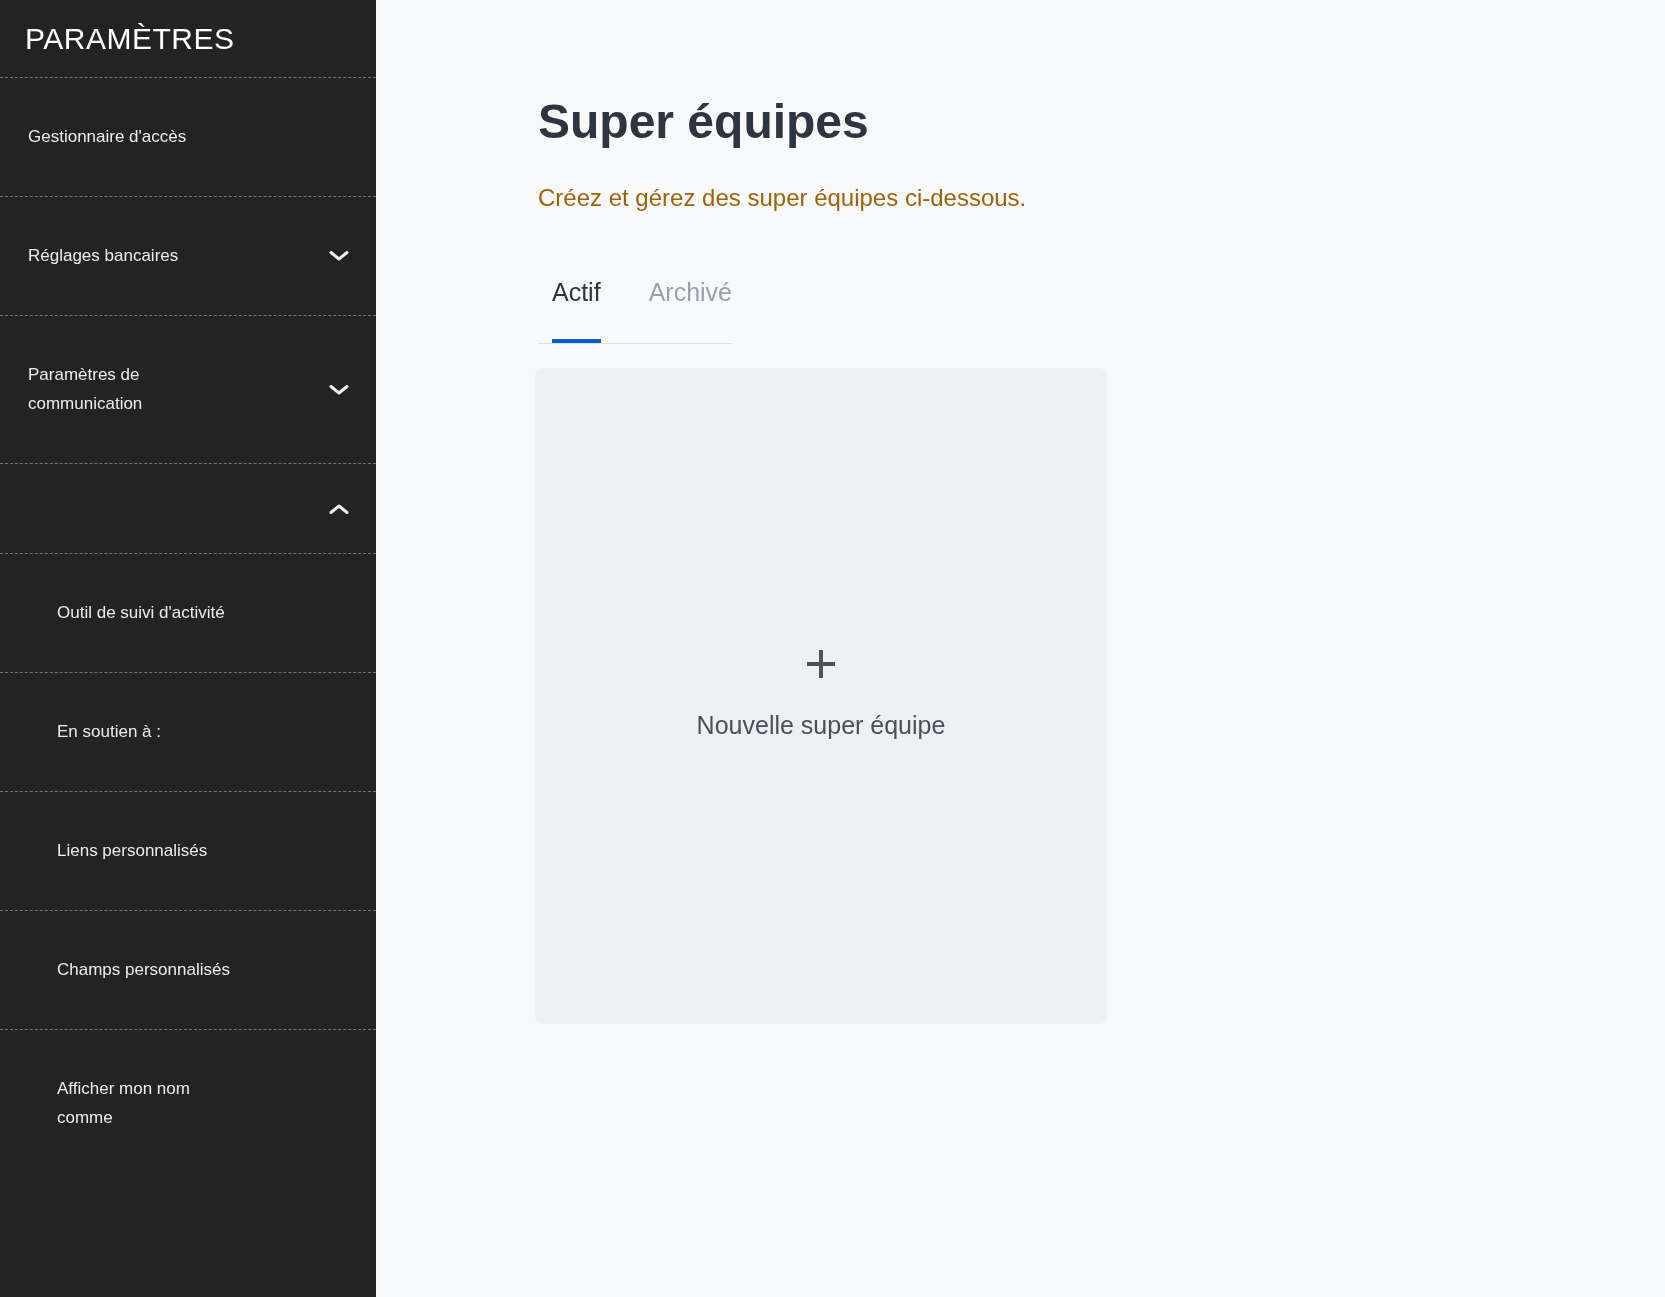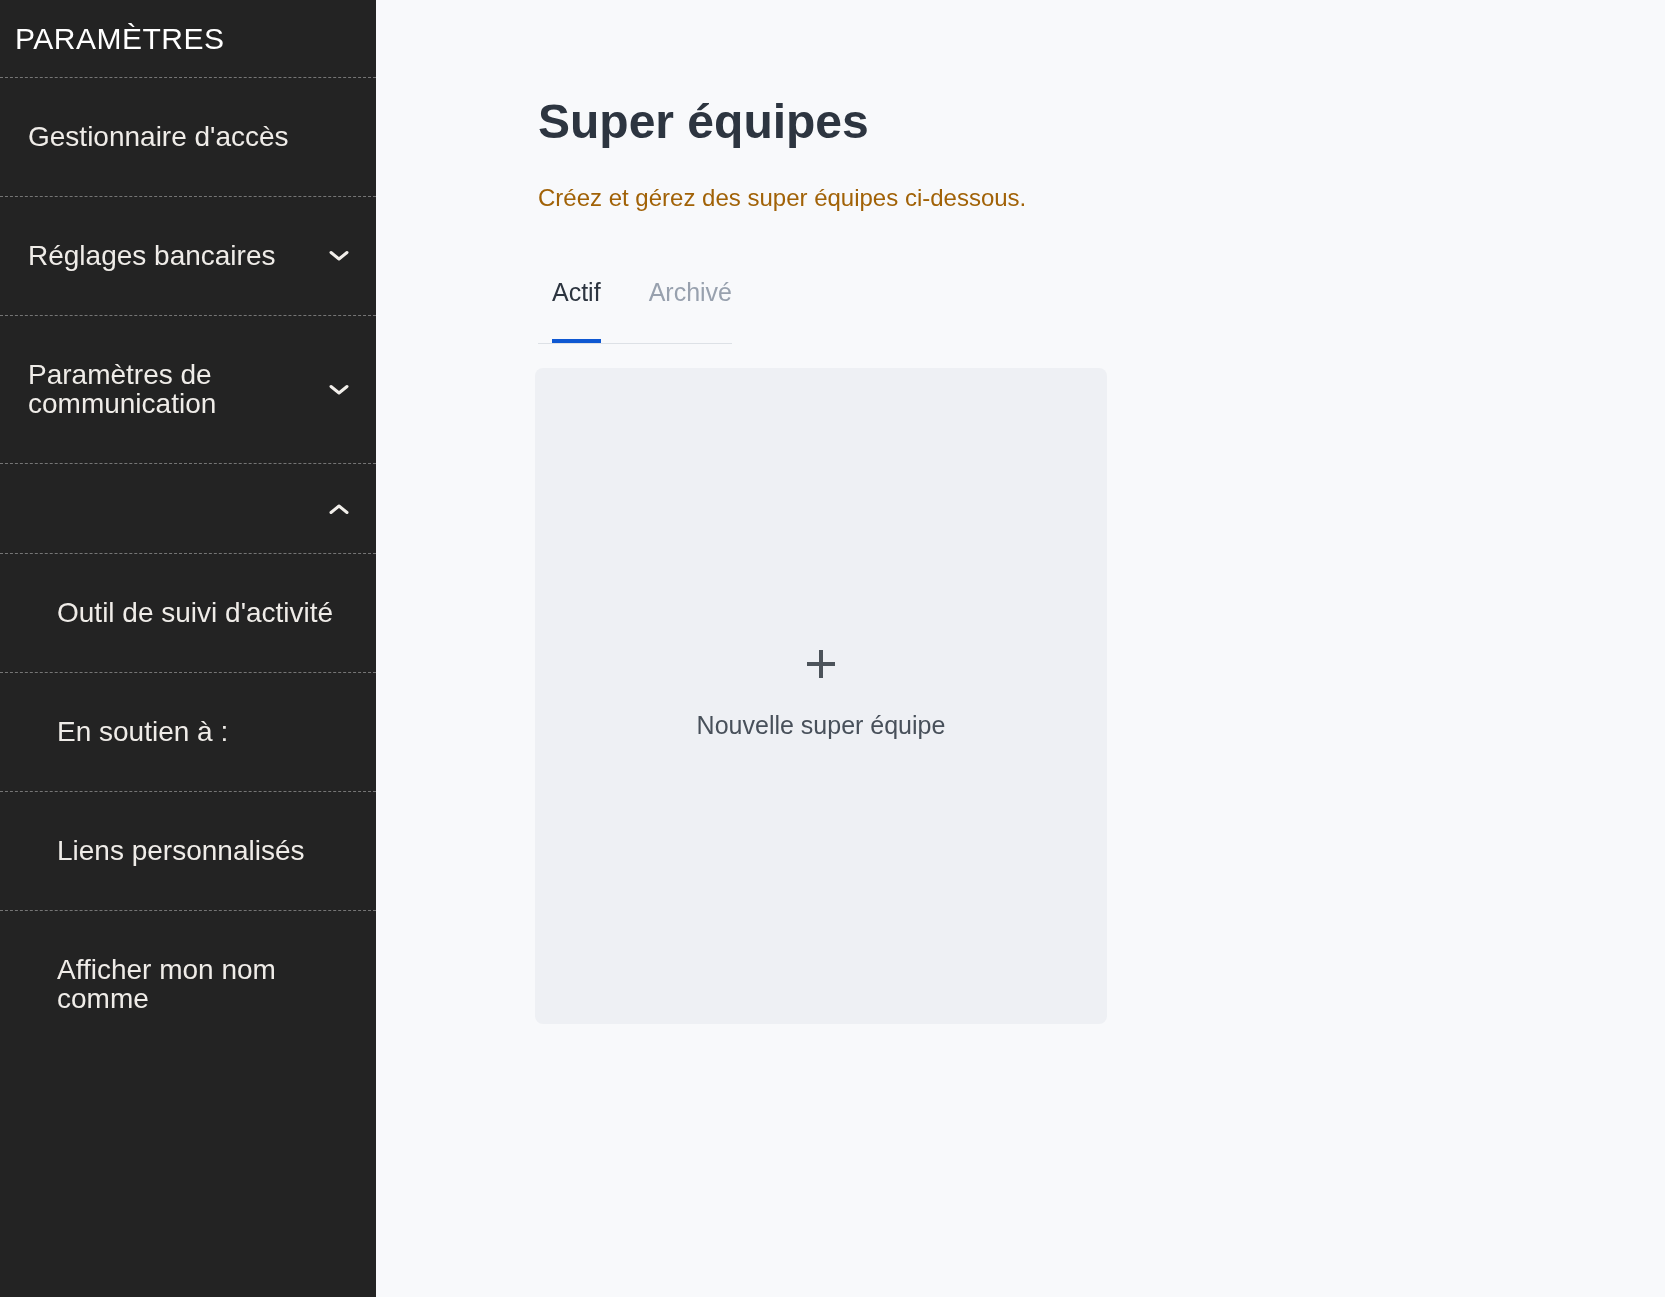--- a/index.html
+++ b/index.html
@@ -19,28 +19,28 @@
   }
 
   
   .sidebar{
     position:absolute;left:0;top:0;bottom:0;width:376px;
     background:var(--sidebar-bg);
     color:#efece8;
   }
   .sidebar-header{
     height:77px;display:flex;align-items:center;
-    padding-left:15px;
+    padding-left:25px;
     font-size:30px;letter-spacing:.5px;color:#ffffff;
   }
   .sidebar-item{
     position:relative;
     border-top:1px dashed #757575;
     padding:15px 62px 16px 28px;
-    font-size:28px;line-height:29px;
+    font-size:17px;line-height:29px;
     white-space:pre-line;
     cursor:pointer;
   }
   .sidebar-item.indent{padding-left:57px;padding-right:28px;}
   .sidebar-item.wide{padding-right:28px;}
   .sidebar-item .chev{
     position:absolute;right:27px;top:50%;
     transform:translateY(-50%);
     width:20px;height:11px;display:block;
   }
@@ -129,20 +129,24 @@
   </div>
       <div class="sidebar-item indent wide">
     <span class="item-label">En soutien à :</span>
     
   </div>
       <div class="sidebar-item indent wide">
     <span class="item-label">Liens personnalisés</span>
     
   </div>
       <div class="sidebar-item indent wide">
+    <span class="item-label">Champs personnalisés</span>
+    
+  </div>
+      <div class="sidebar-item indent wide">
     <span class="item-label">Afficher mon nom
 comme</span>
     
   </div>
     </nav>
 </aside>
 
 <main class="main">
   <h1 class="page-title">Super équipes</h1>
   <p class="page-subtitle">Créez et gérez des super équipes ci-dessous.</p>

